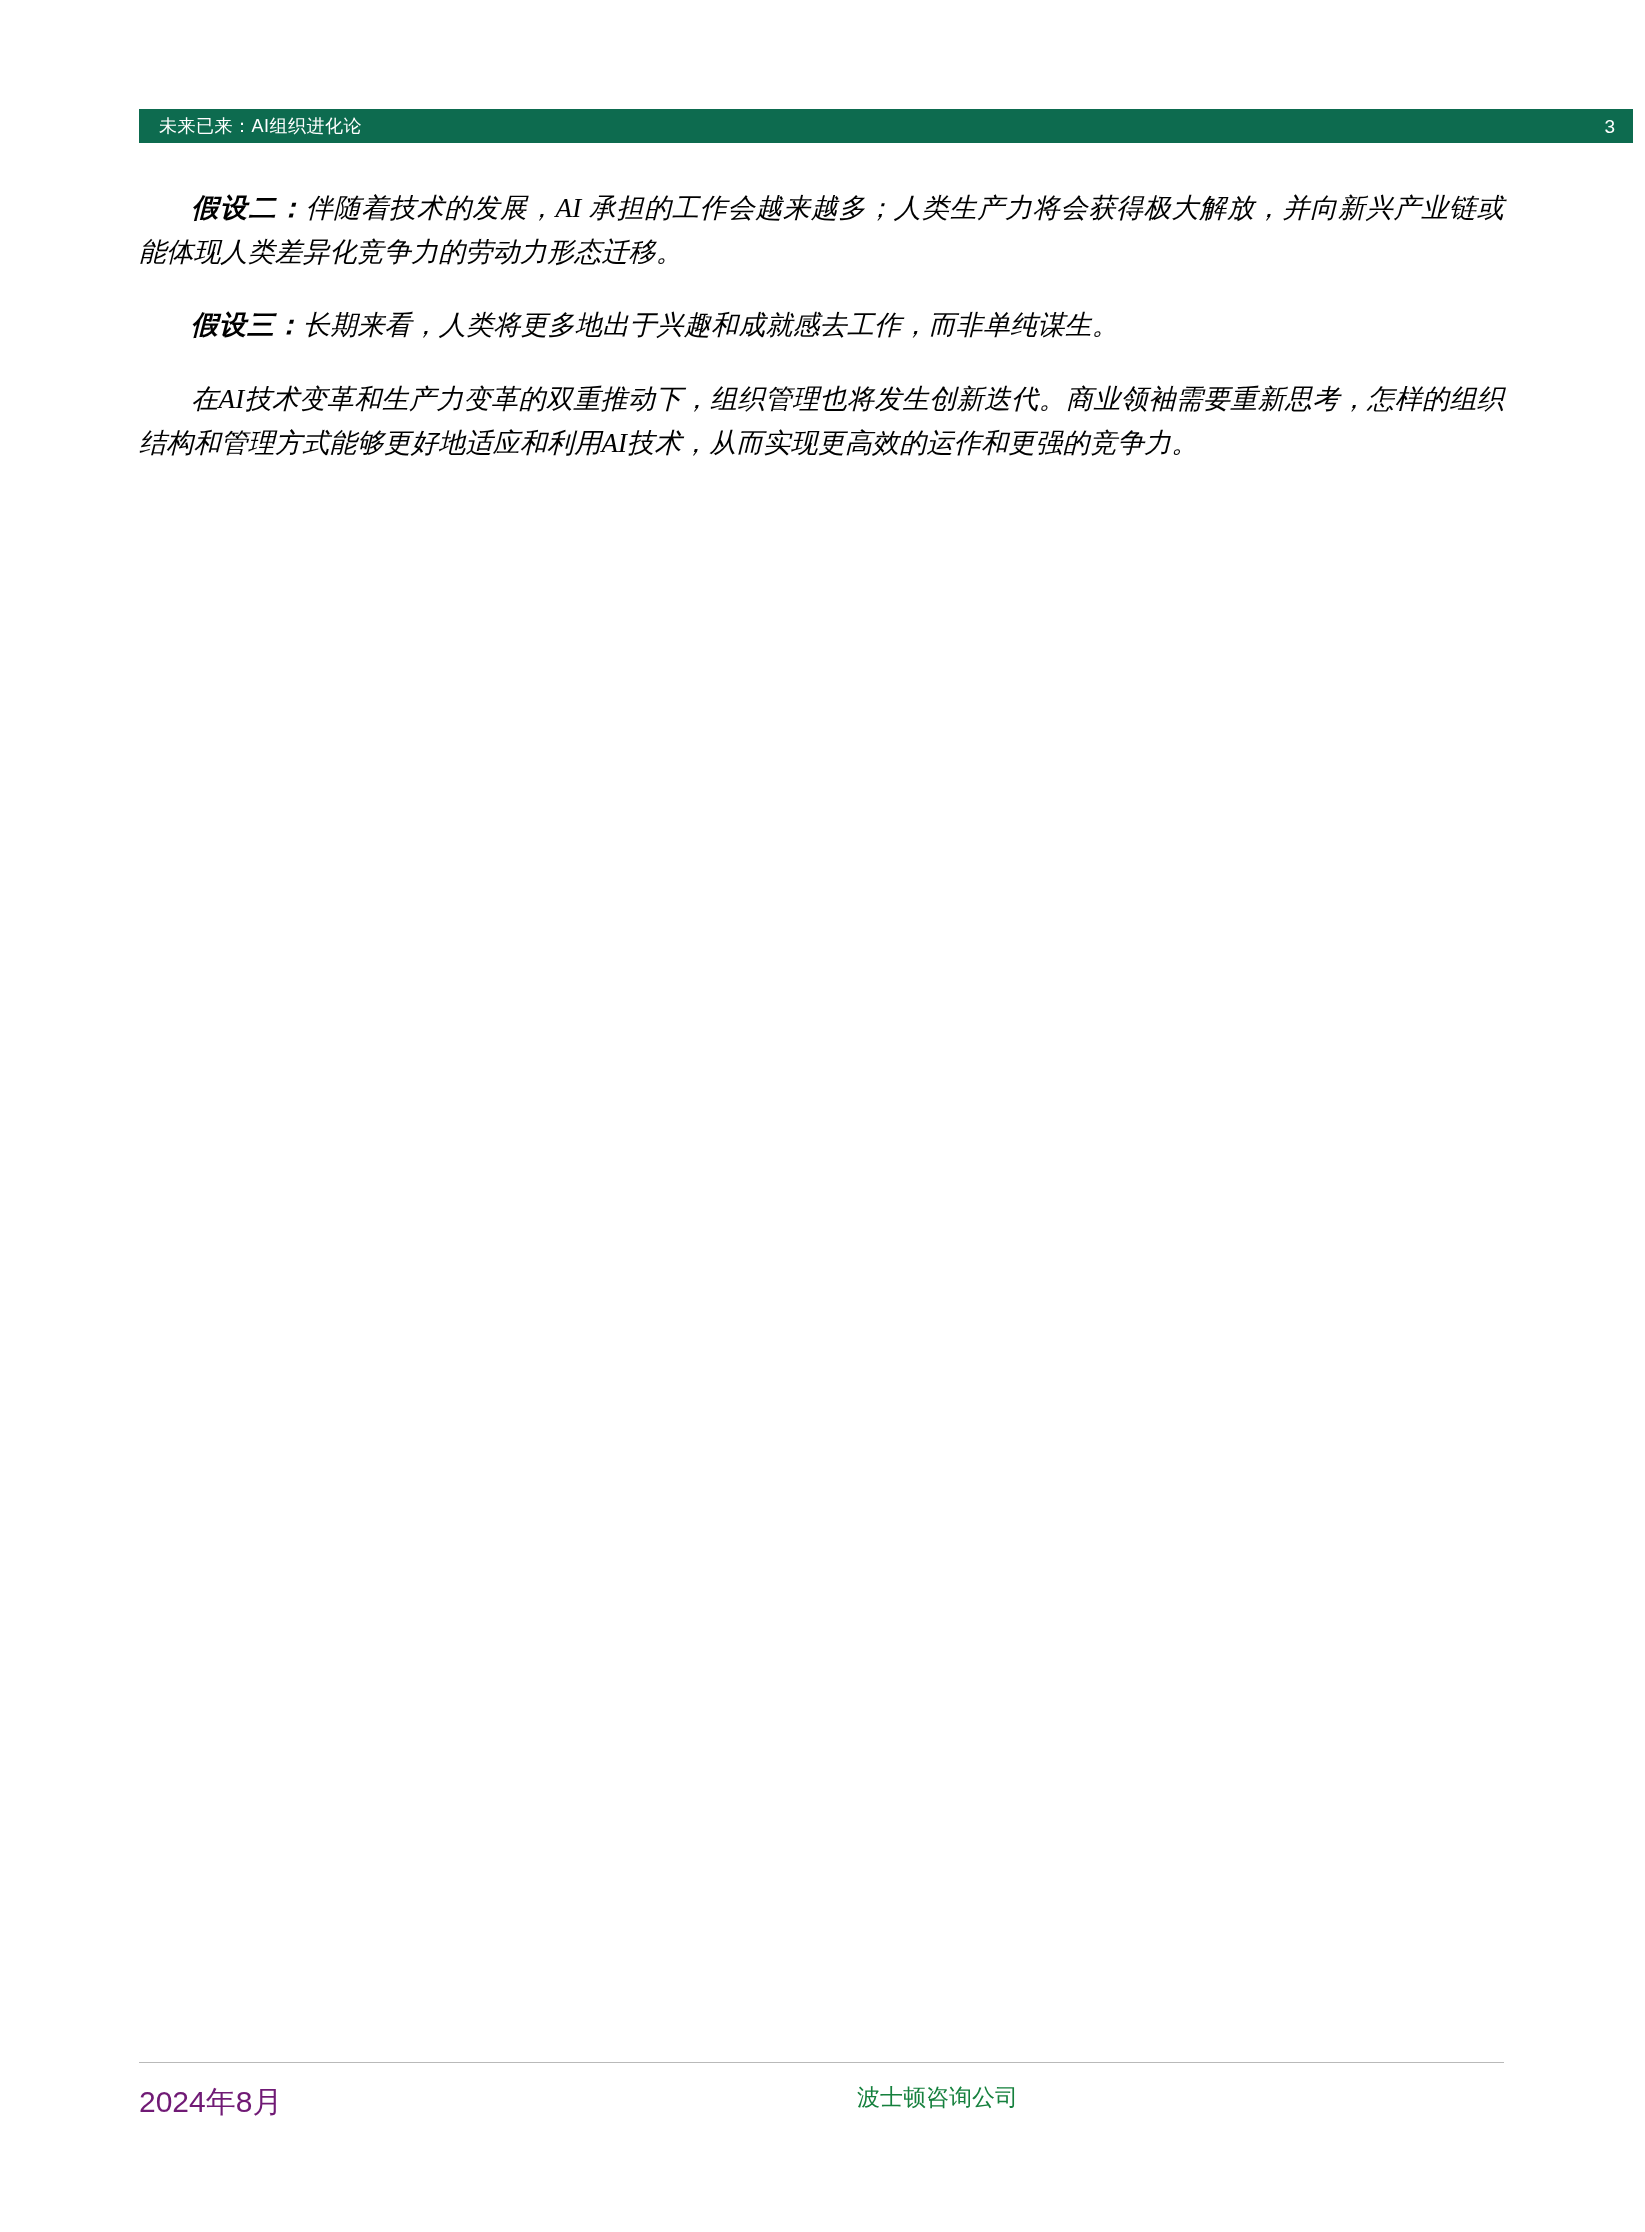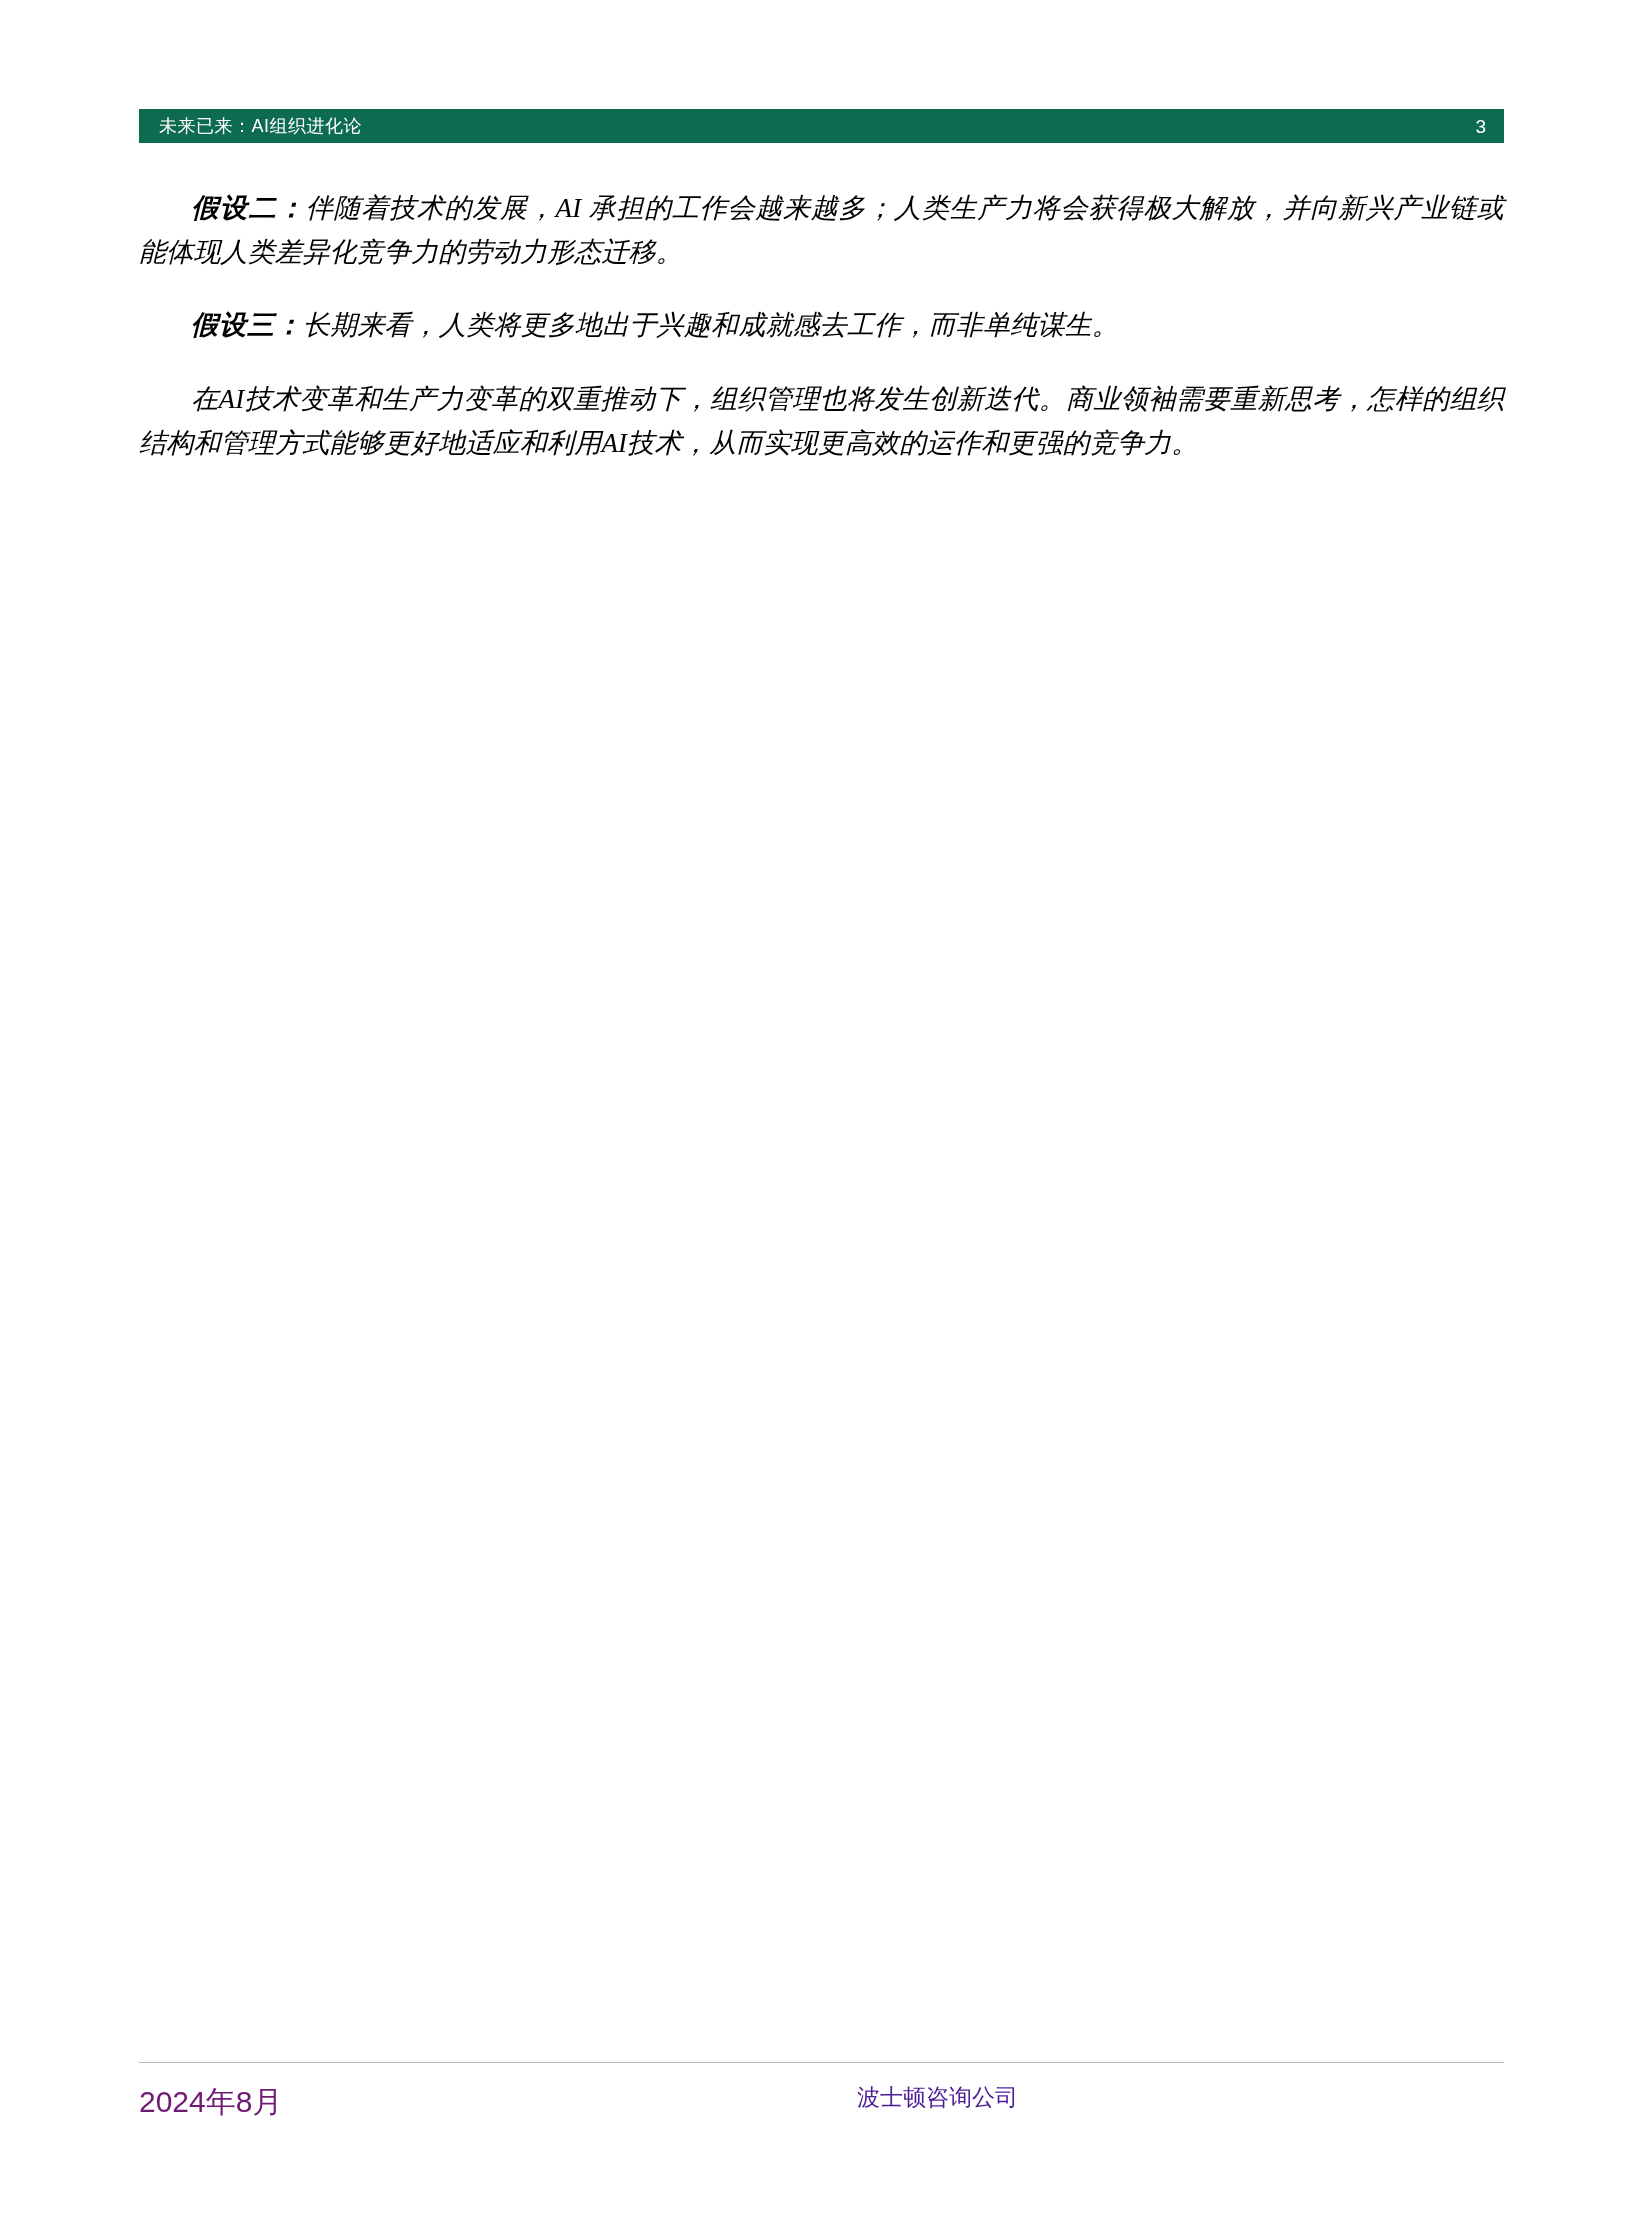--- a/index.html
+++ b/index.html
@@ -18,21 +18,21 @@
     background: #ffffff;
     overflow: hidden;
     box-sizing: border-box;
   }
 
   
   .header-bar {
     position: absolute;
     left: 139px;
     top: 109px;
-    width: 1365px;
+    width: 1494px;
     height: 34px;
     background: #0d6b4f;
     display: flex;
     align-items: center;
     justify-content: space-between;
     box-sizing: border-box;
     padding: 0 18px 0 20px;
   }
   .header-title {
     color: #ffffff;
@@ -95,21 +95,21 @@
     display: flex;
     align-items: flex-start;
     justify-content: space-between;
     font-family: "Liberation Sans", "DejaVu Sans", sans-serif;
   }
   .footer-left {
     color: #701a75;
     font-size: 30px;
   }
   .footer-right {
-    color: #4c1d95;
+    color: #15803d;
     font-size: 23px;
     margin-right: 486px;
   }
 </style>
 </head>
 <body>
 
 <div class="page">
 
   <div class="header-bar">

